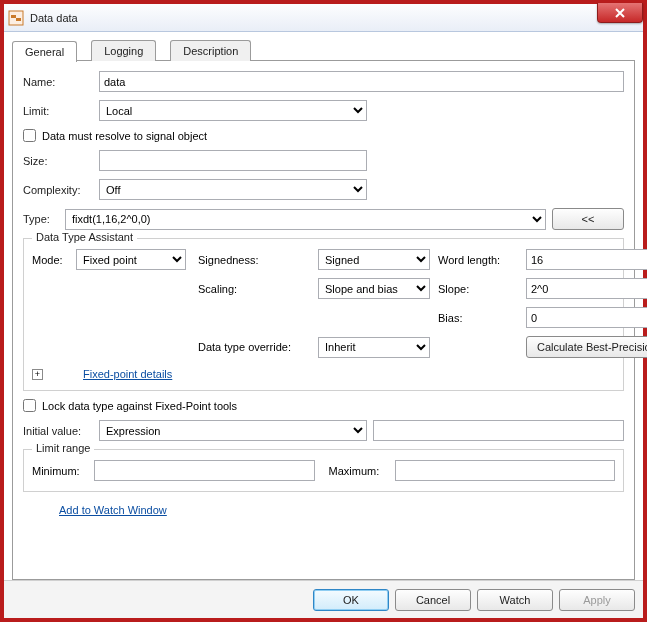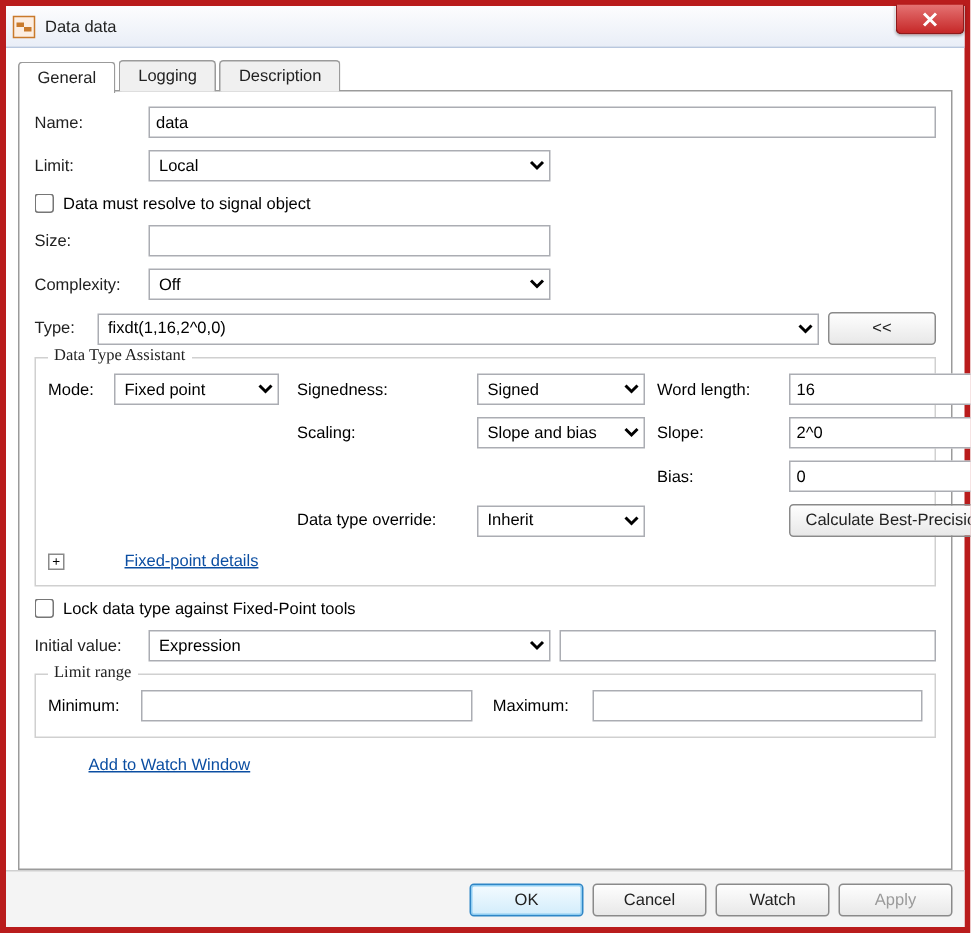--- a/index.html
+++ b/index.html
@@ -4,36 +4,36 @@
 <style>
   * { box-sizing: border-box; margin: 0; padding: 0; font-family: "Segoe UI", Tahoma, sans-serif; font-size: 11px; }
   body { background: #fff; width: 647px; height: 622px; overflow: hidden; }
   .window { width: 647px; height: 622px; display: flex; flex-direction: column; border: 4px solid #b91c1c; }
   .titlebar { height: 28px; background: linear-gradient(#fdfdfe, #e9eef7); border-bottom: 1px solid #b8c7de; display: flex; align-items: center; padding: 0 4px; position: relative; }
   .titlebar .icon { width: 16px; height: 16px; display: inline-flex; align-items: center; justify-content: center; margin-right: 6px; }
   .titlebar .title { color: #222; }
   .titlebar .close { position: absolute; top: -1px; right: 0; width: 46px; height: 20px; background: linear-gradient(#e57373, #c62828); border: 1px solid #8e1b1b; border-top: none; border-bottom-left-radius: 4px; border-bottom-right-radius: 4px; display: flex; align-items: center; justify-content: center; box-shadow: 0 1px 2px rgba(0,0,0,.3); }
   .titlebar .close svg { width: 12px; height: 12px; }
   .content { flex: 1; padding: 8px 8px 0 8px; display: flex; flex-direction: column; }
-  .tabs { display: flex; align-items: flex-end; position: relative; z-index: 2; }
+  .tabs { display: flex; align-items: flex-end; position: relative; z-index: 2; gap: 12px; }
   .tab { padding: 4px 12px 4px 12px; border: 1px solid #9b9b9b; border-bottom: none; margin-right: 2px; background: #f0f0f0; border-top-left-radius: 3px; border-top-right-radius: 3px; cursor: pointer; color: #222; }
   .tab.active { background: #fff; position: relative; top: 1px; }
   .tabbody { border: 1px solid #9b9b9b; padding: 10px 10px 6px 10px; margin-top: -1px; flex: 1; display: flex; flex-direction: column; gap: 8px; }
   .row { display: flex; align-items: center; gap: 6px; }
   .label { color: #222; }
   .row .label { width: 70px; }
   input[type=text].tin { height: 21px; border: 1px solid #abadb3; padding: 0 4px; background: #fff; }
   select.sel { height: 21px; border: 1px solid #abadb3; padding: 0 2px; background: #fff; }
   input[type=checkbox].chk { width: 13px; height: 13px; }
   .btn { height: 22px; border: 1px solid #8a8a8a; background: linear-gradient(#fefefe,#e8e8e8); border-radius: 3px; padding: 0 10px; cursor: pointer; color: #222; display: inline-flex; align-items: center; justify-content: center; }
   .btn.primary { border: 1px solid #2f86c6; background: linear-gradient(#f4fbff,#d2ecfb); box-shadow: 0 0 0 1px #8fcdf2 inset; }
   .btn:disabled { color: #9a9a9a; }
   .typecollapse { width: 72px; }
   .group { border: 1px solid #d0d0d0; border-radius: 0; padding: 10px 8px 10px 8px; position: relative; }
-  .group-title { position: absolute; top: -8px; left: 8px; background: #fff; padding: 0 4px; color: #222; font-family: Liberation Serif, serif; }
+  .group-title { position: absolute; top: -8px; left: 8px; background: #fff; padding: 0 4px; color: #222; }
   .dtagrid { display: grid; grid-template-columns: 40px 118px 116px 116px 84px 1fr; row-gap: 8px; column-gap: 4px; align-items: center; }
   .link { color: #0b4ea2; text-decoration: underline; cursor: pointer; padding-left: 36px; }
   .expand-icon { width: 11px; height: 11px; border: 1px solid #8a8a8a; display: inline-flex; align-items: center; justify-content: center; font-size: 9px; line-height: 1; margin-right: 4px; background: #fff; }
   .footer { height: 38px; display: flex; align-items: center; justify-content: flex-end; gap: 6px; padding: 0 8px; border-top: 1px solid #d0d0d0; background: #f4f4f4; }
   .footer .btn { width: 76px; }
 </style>
 </head>
 <body>
 
 <div class="window">

